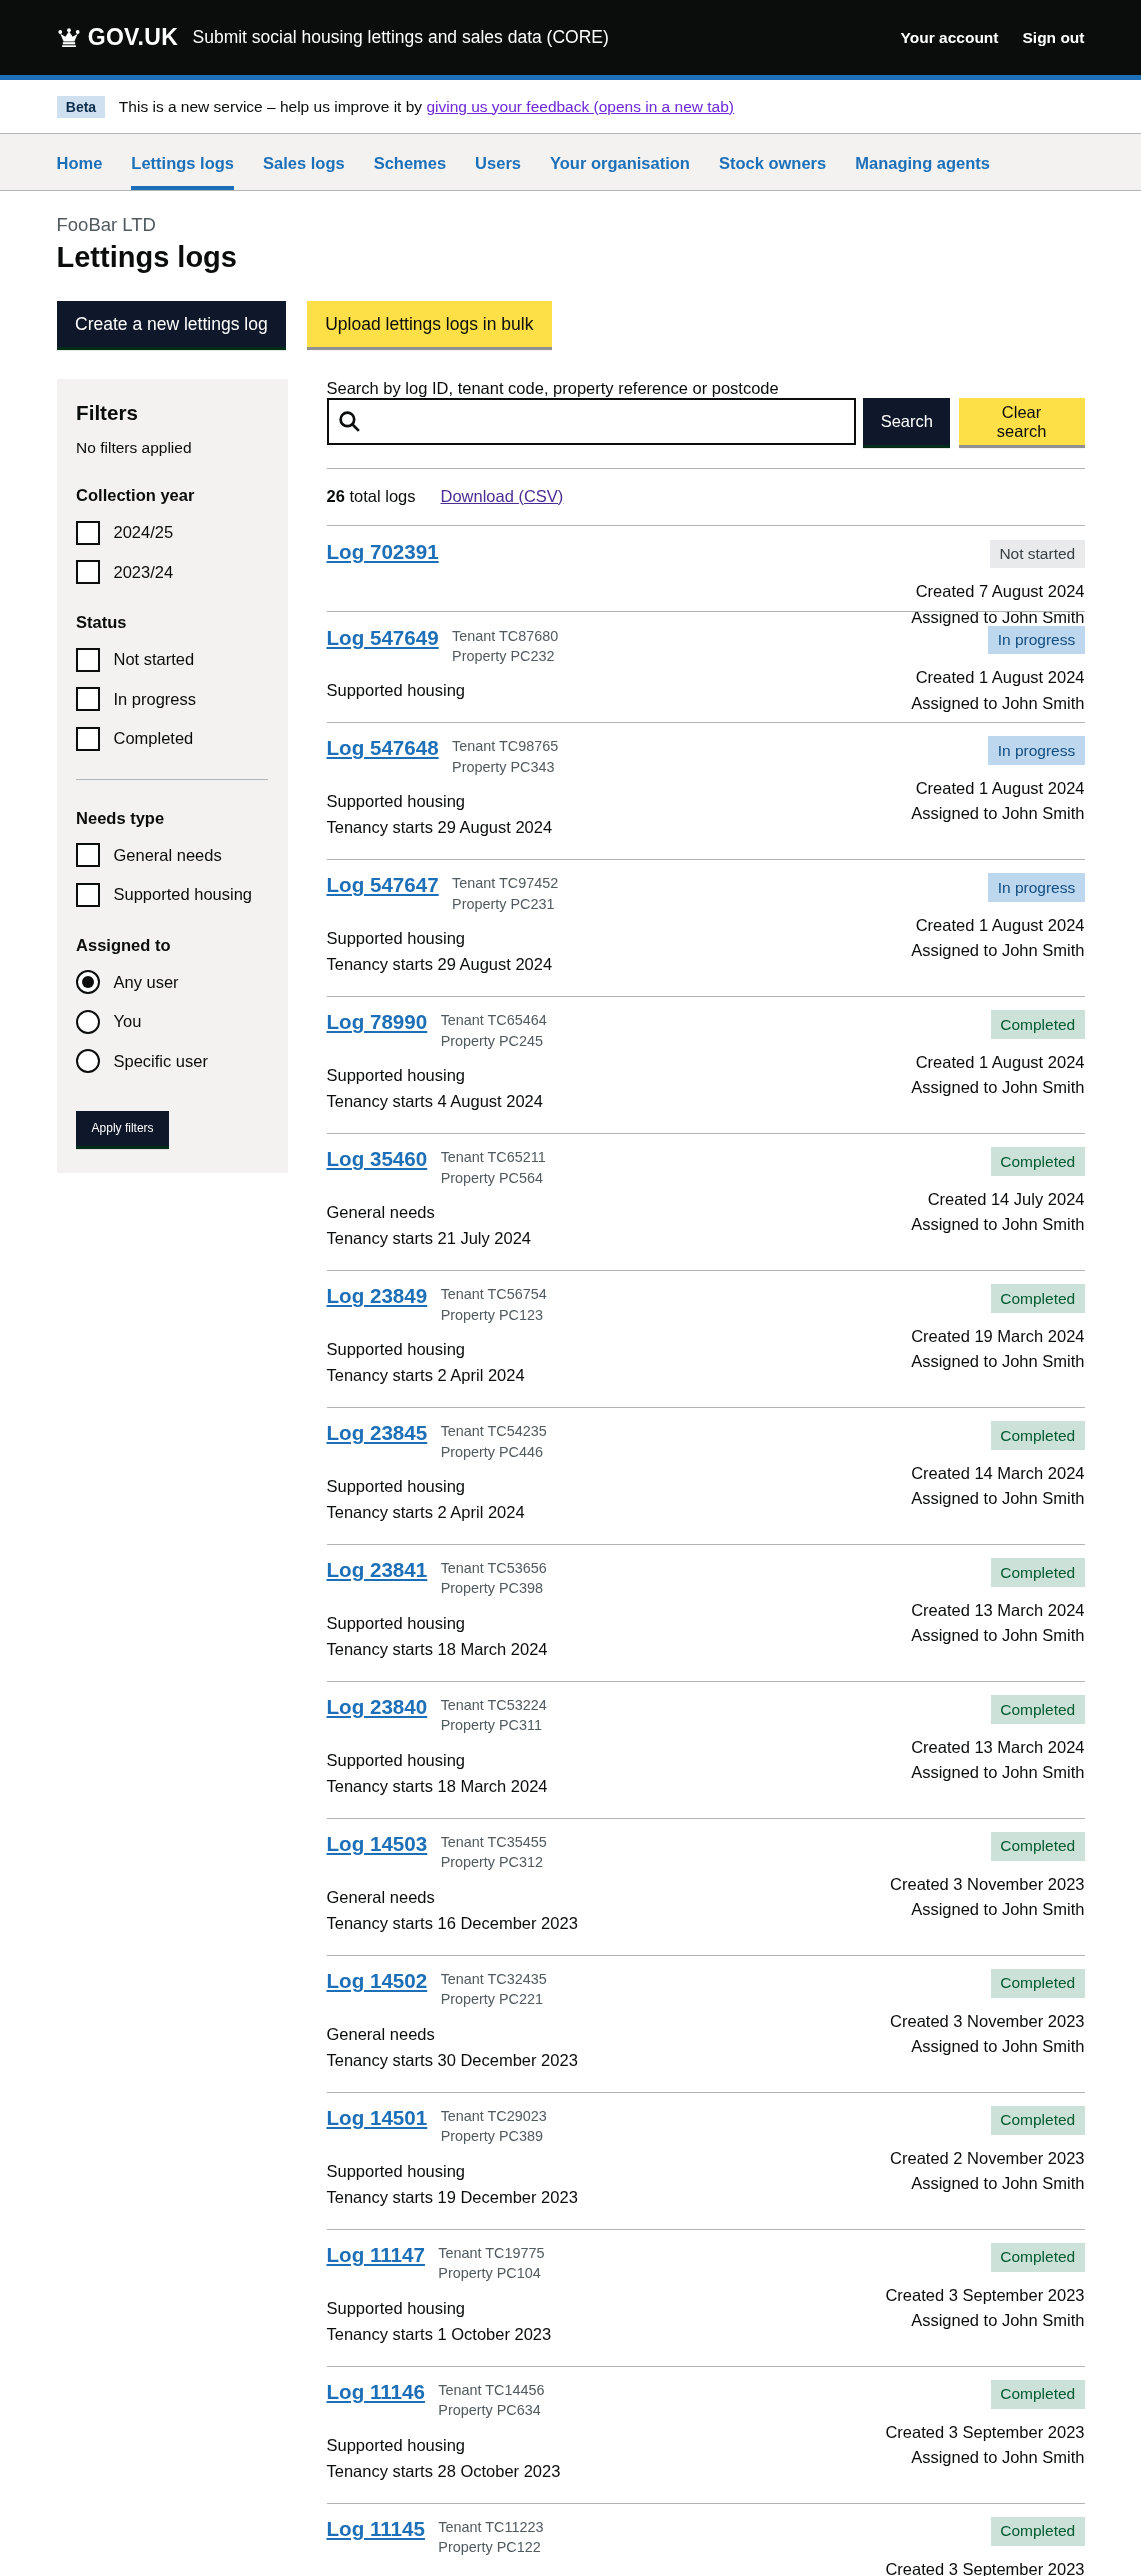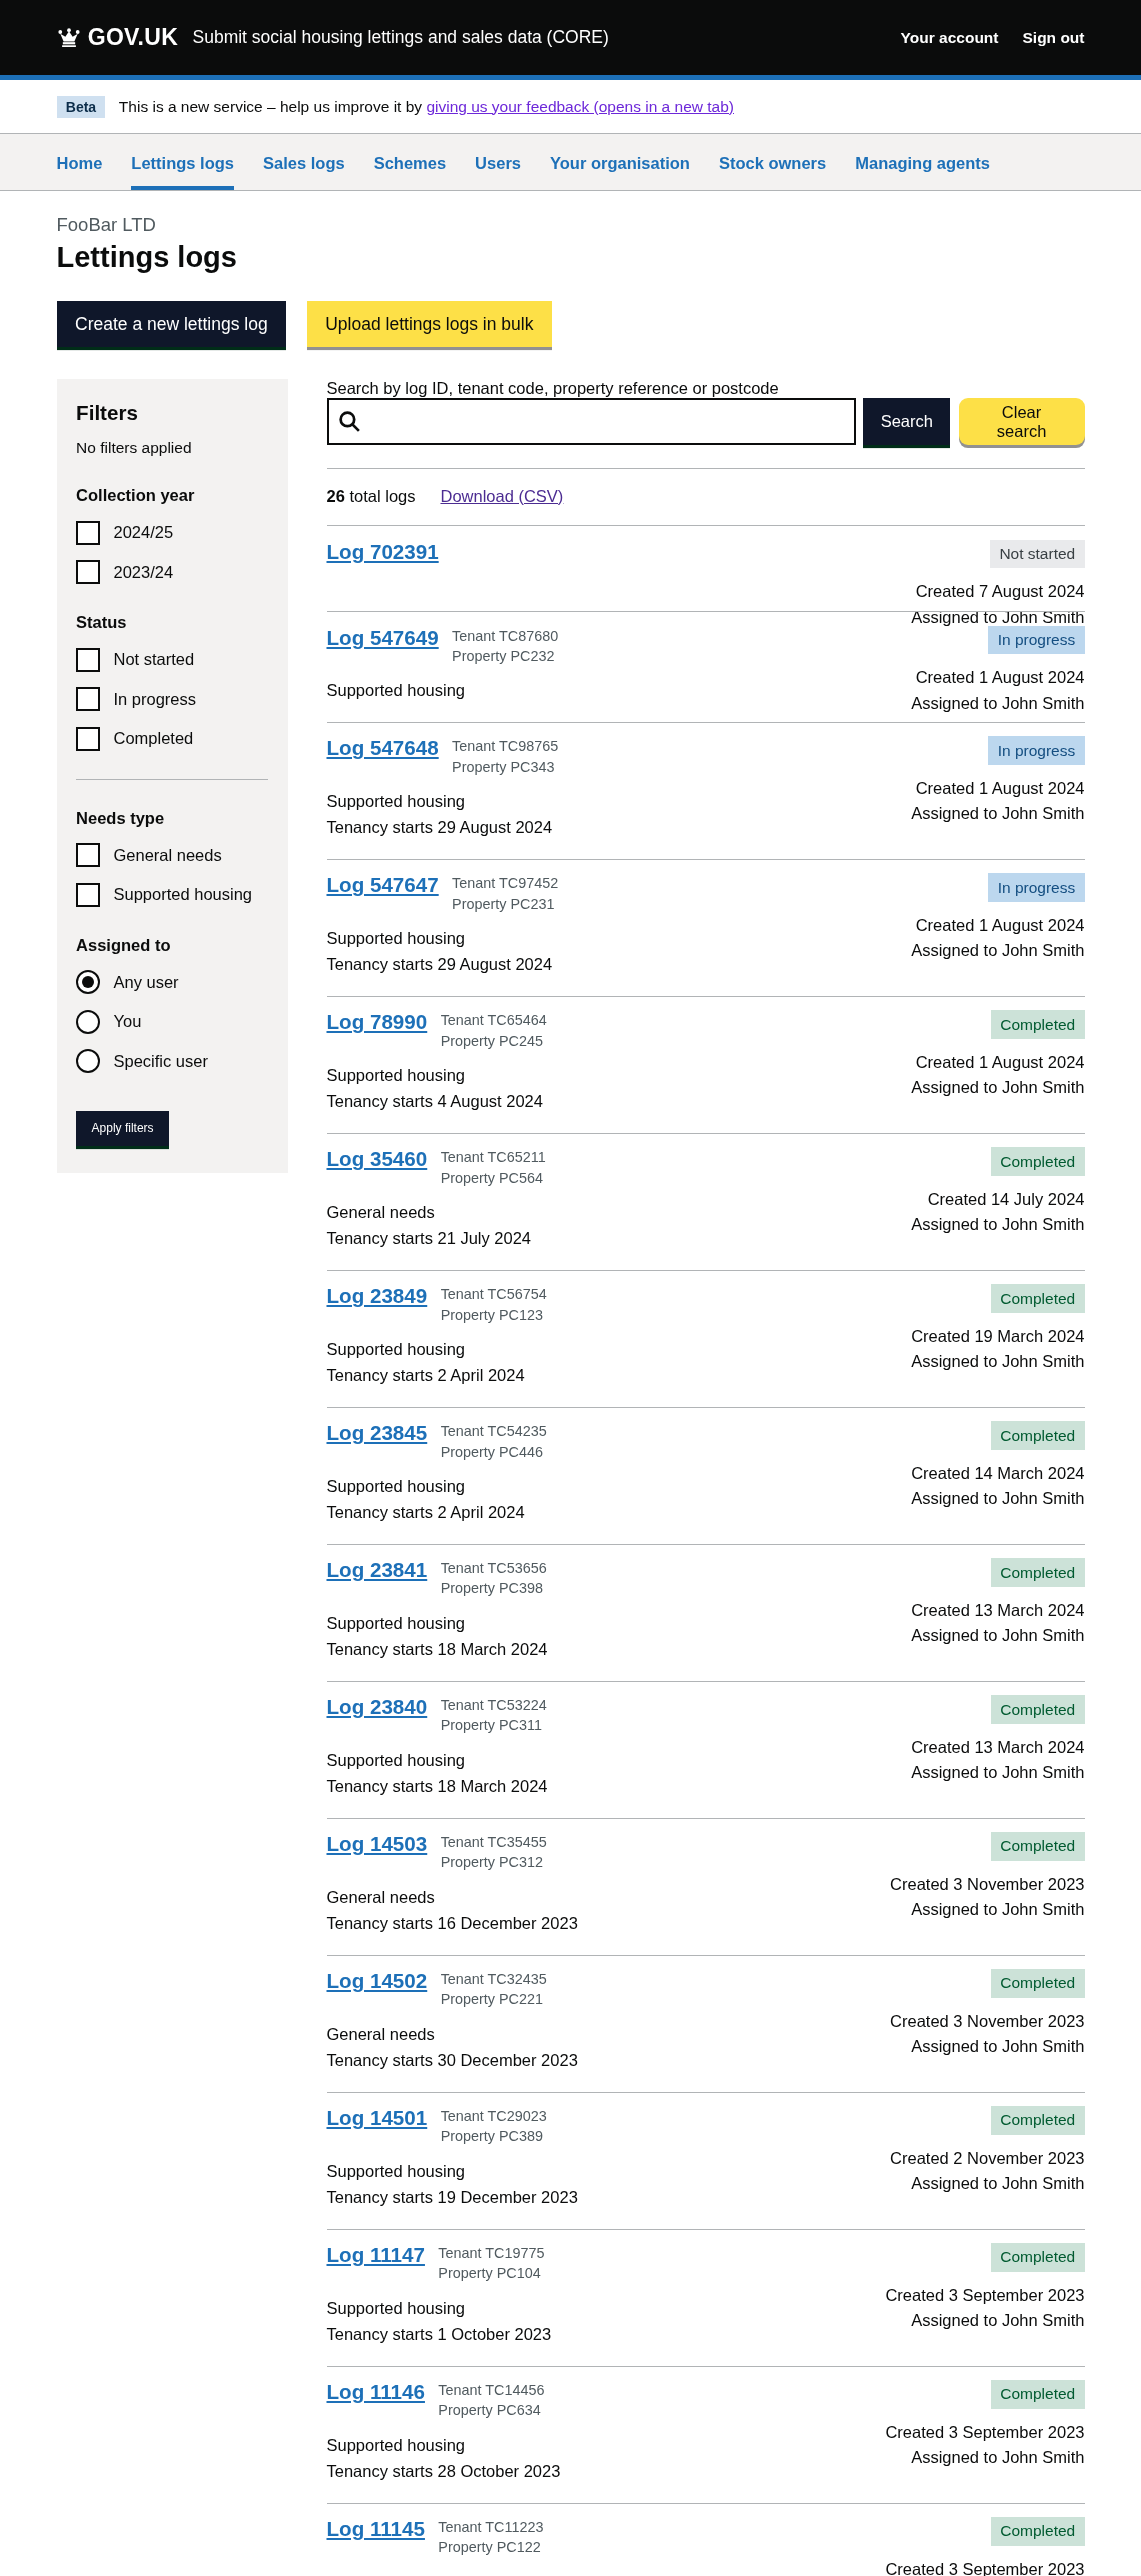--- a/index.html
+++ b/index.html
@@ -60,21 +60,21 @@
   .apply-btn { margin-top:38px; font-size:12px; padding:10.3px 15.5px; }
 
   
   .results { flex:1; margin-left:39px; }
   .search-label { font-size:16.5px; margin:3.1px 0 10.3px 0; }
   .search-row { display:flex; align-items:stretch; }
   .search-box { position:relative; width:545px; }
   .search-input { width:100%; height:47px; border:2.1px solid #0b0c0c; font-size:16.5px; font-family:inherit; padding:0 10.3px 0 47px; background:#fff; }
   .search-icon { position:absolute; left:10.3px; top:11.3px; pointer-events:none; }
   .search-btn { margin-left:7.2px; font-size:16.5px; padding:0 17.5px; height:47px; }
-  .clear-btn { margin-left:8.2px; font-size:16.5px; padding:0 17.5px; height:47px;border-radius:9px; }
+  .clear-btn { margin-left:8.2px; font-size:16.5px; padding:0 17.5px; height:47px; }
   .section-break { border:none; border-top:1px solid #b1b4b6; margin:23px 0 0 0; }
   .totals-row { font-size:16.5px; margin:17.5px 0 19.6px 0; }
   .totals-count { font-weight:700;text-align:right; }
   .download-link { color:#4c2c92; text-decoration:underline; margin-left:25px; cursor:pointer; }
 
   
   .log-entry { position:relative; border-top:1px solid #b1b4b6; padding:13.4px 0 21.6px 0; min-height:86px; }
   .log-head { display:flex; align-items:flex-start; }
   .log-link { color:#1d70b8; font-size:20.6px; font-weight:700; text-decoration:underline; cursor:pointer; }
   .log-meta { margin-left:13.4px; display:flex; flex-direction:column; }

